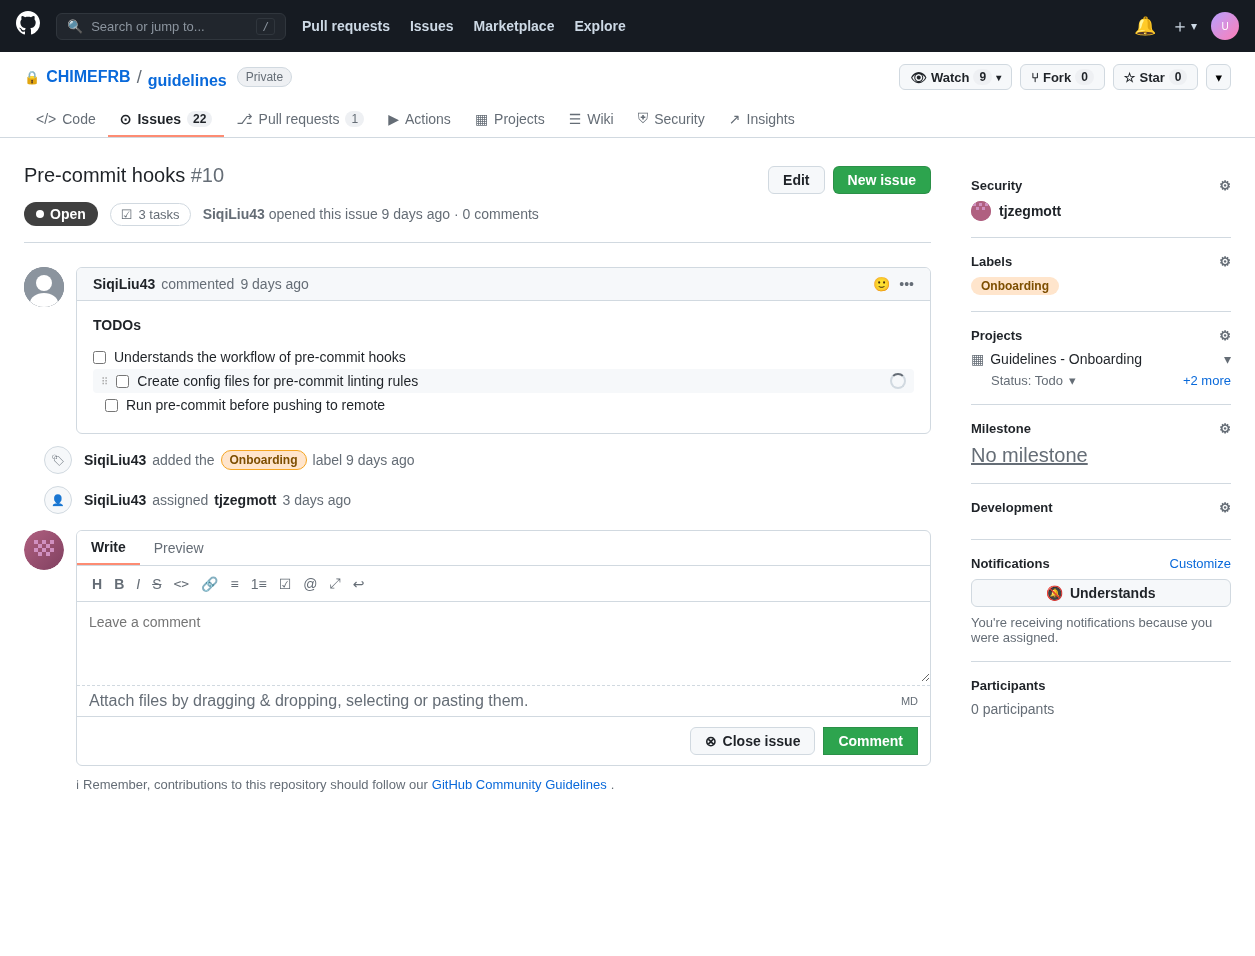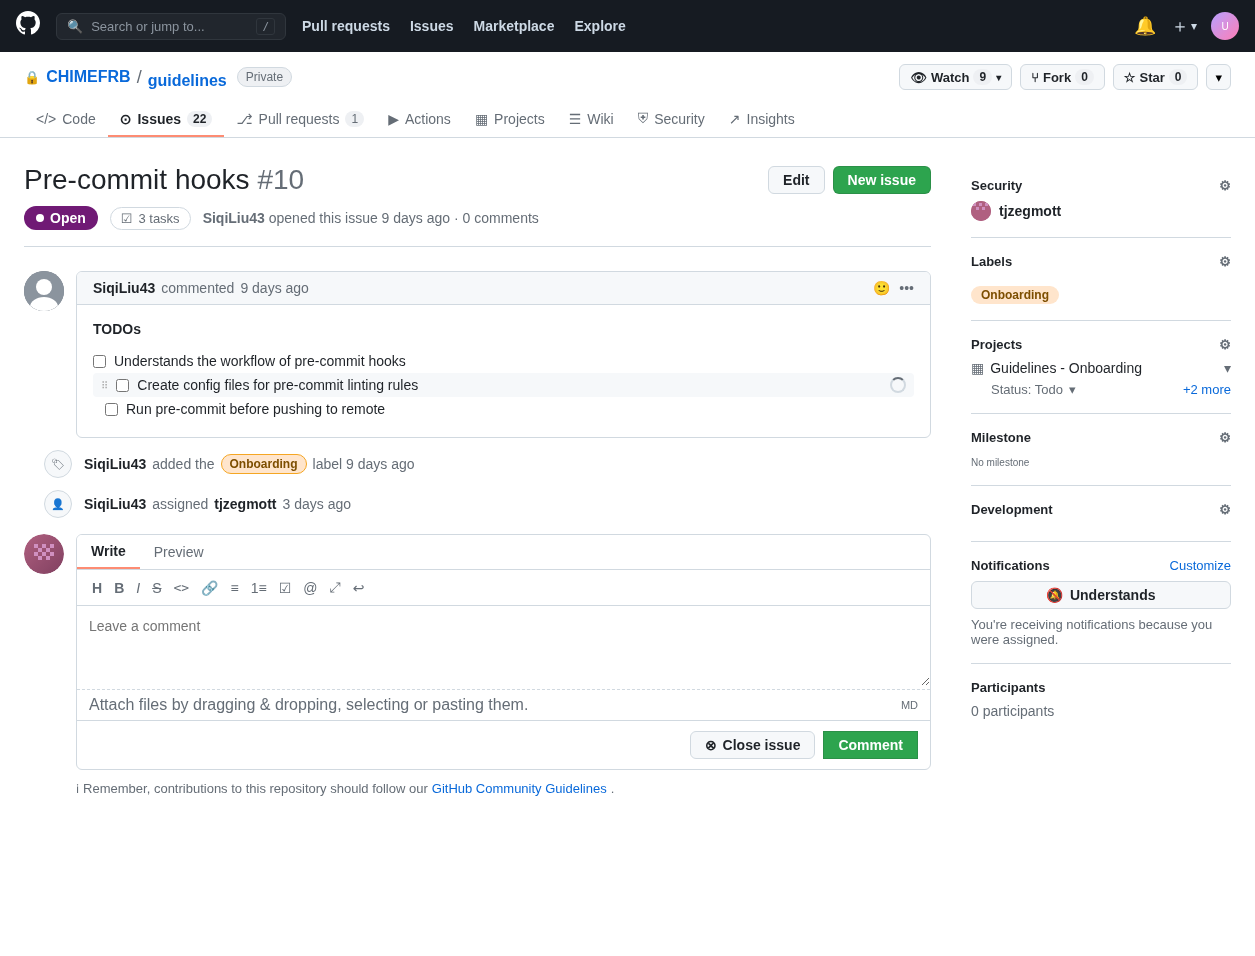--- a/index.html
+++ b/index.html
@@ -100,32 +100,32 @@
       <span>Insights</span>
     </div>
   </div>
 </div>
 
 <div style="display:flex;padding:24px;gap:40px;max-width:1255px;">
 
   <div style="flex:1;min-width:0;">
 
     <div style="display:flex;align-items:flex-start;justify-content:space-between;margin-bottom:8px;">
-      <h1 style="font-size:28px;font-weight:400;color:#1f2328;line-height:1.3;">
+      <h1 style="font-size:20px;font-weight:400;color:#1f2328;line-height:1.3;">
         <span>Pre-commit hooks</span>
         <span style="color:#656d76;font-weight:300;">#10</span>
       </h1>
       <div style="display:flex;gap:8px;margin-left:16px;margin-top:4px;flex-shrink:0;">
         <button style="padding:5px 14px;border-radius:6px;font-size:14px;cursor:pointer;font-weight:600;border:1px solid #d1d9e0;background:#f6f8fa;color:#1f2328;">Edit</button>
         <button style="padding:5px 14px;border-radius:6px;background:#2da44e;color:#fff;border:1px solid rgba(31,35,40,0.15);cursor:pointer;font-size:14px;font-weight:600;">New issue</button>
       </div>
     </div>
 
     <div style="display:flex;align-items:center;gap:12px;margin-bottom:24px;padding-bottom:16px;border-bottom:1px solid #d1d9e0;flex-wrap:wrap;">
-      <span style="display:inline-flex;align-items:center;gap:6px;padding:4px 12px;border-radius:20px;font-size:14px;font-weight:600;color:#fff;background:#701a75;">
+      <span style="display:inline-flex;align-items:center;gap:6px;padding:4px 12px;border-radius:20px;font-size:14px;font-weight:600;color:#fff;background:#404040;">
         <span style="width:8px;height:8px;background:#fff;border-radius:50%;display:inline-block;"></span>
         <span>Open</span>
       </span>
       <span style="display:inline-flex;align-items:center;gap:6px;padding:3px 10px;border-radius:20px;font-size:13px;border:1px solid #d1d9e0;color:#656d76;">
         <span>☑</span>
         <span>3 tasks</span>
       </span>
       <span style="font-size:14px;color:#656d76;">
         <strong style="color:#656d76;cursor:pointer;">SiqiLiu43</strong>
         <span> opened this issue </span>
@@ -290,21 +290,21 @@
             <rect x="14" y="2" width="3" height="3" fill="#d090c0"></rect>
             <rect x="5" y="6" width="3" height="3" fill="#d090c0"></rect>
             <rect x="11" y="6" width="3" height="3" fill="#d090c0"></rect>
           </svg>
         </div>
         <span style="color:#1f2328;cursor:pointer;font-weight:600;">tjzegmott</span>
       </div>
     </div>
 
     <div style="border-bottom:1px solid #d1d9e0;padding:16px 0;">
-      <div style="display:flex;align-items:center;justify-content:space-between;font-size:13px;font-weight:600;color:#1f2328;margin-bottom:17px;">
+      <div style="display:flex;align-items:center;justify-content:space-between;font-size:13px;font-weight:600;color:#1f2328;margin-bottom:8px;">
         <span>Labels</span>
         <span style="color:#656d76;cursor:pointer;">⚙</span>
       </div>
       <span style="display:inline-block;padding:2px 10px;border-radius:20px;font-size:12px;font-weight:600;background:#ffe5cc;color:#7d4e00;cursor:pointer;">Onboarding</span>
     </div>
 
     <div style="border-bottom:1px solid #d1d9e0;padding:16px 0;">
       <div style="display:flex;align-items:center;justify-content:space-between;font-size:13px;font-weight:600;color:#1f2328;margin-bottom:8px;">
         <span>Projects</span>
         <span style="color:#656d76;cursor:pointer;">⚙</span>
@@ -323,21 +323,21 @@
         </div>
         <span style="color:#0969da;cursor:pointer;font-size:13px;">+2 more</span>
       </div>
     </div>
 
     <div style="border-bottom:1px solid #d1d9e0;padding:16px 0;">
       <div style="display:flex;align-items:center;justify-content:space-between;font-size:13px;font-weight:600;color:#1f2328;margin-bottom:8px;">
         <span>Milestone</span>
         <span style="color:#656d76;cursor:pointer;">⚙</span>
       </div>
-      <span style="font-size:10px;color:#656d76;">No milestone</span>
+      <span style="font-size:20px;color:#656d76;text-decoration:underline;">No milestone</span>
     </div>
 
     <div style="border-bottom:1px solid #d1d9e0;padding:16px 0;position:relative;">
       <div style="display:flex;align-items:center;justify-content:space-between;font-size:13px;font-weight:600;color:#1f2328;margin-bottom:8px;">
         <span>Development</span>
         <span style="color:#656d76;cursor:pointer;">⚙</span>
       </div>
     </div>
 
     <div style="border-bottom:1px solid #d1d9e0;padding:16px 0;">

